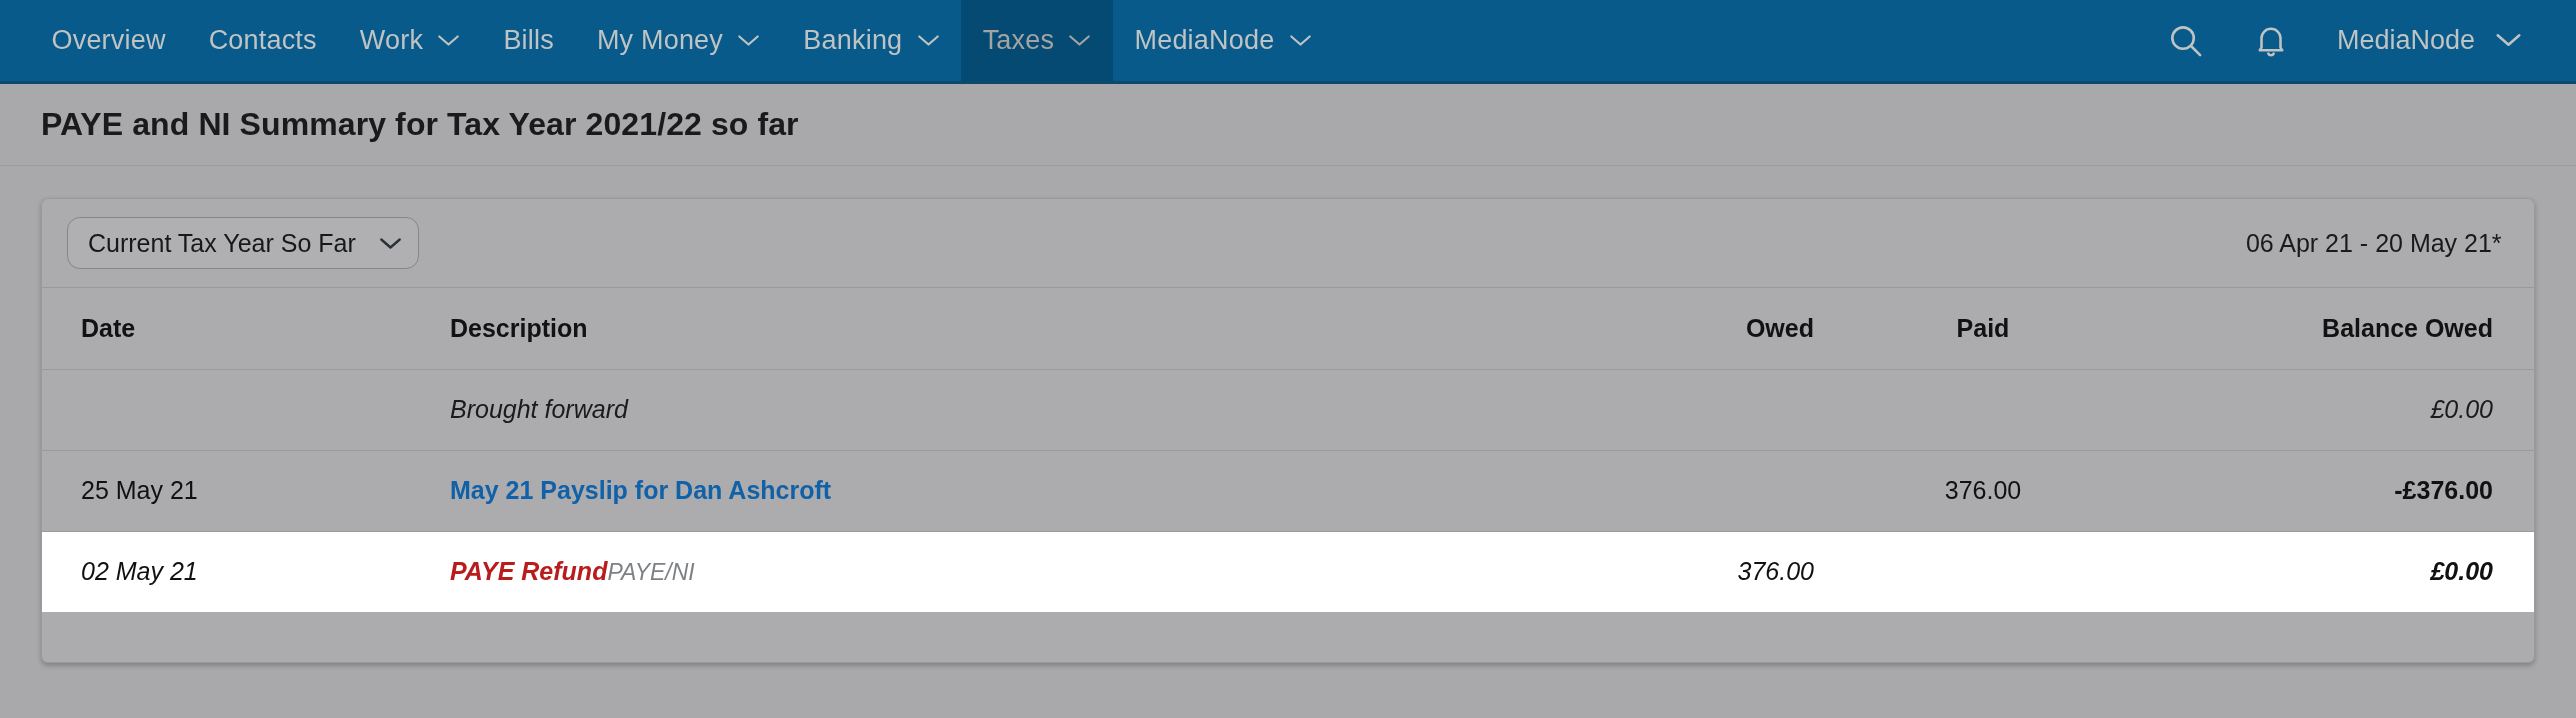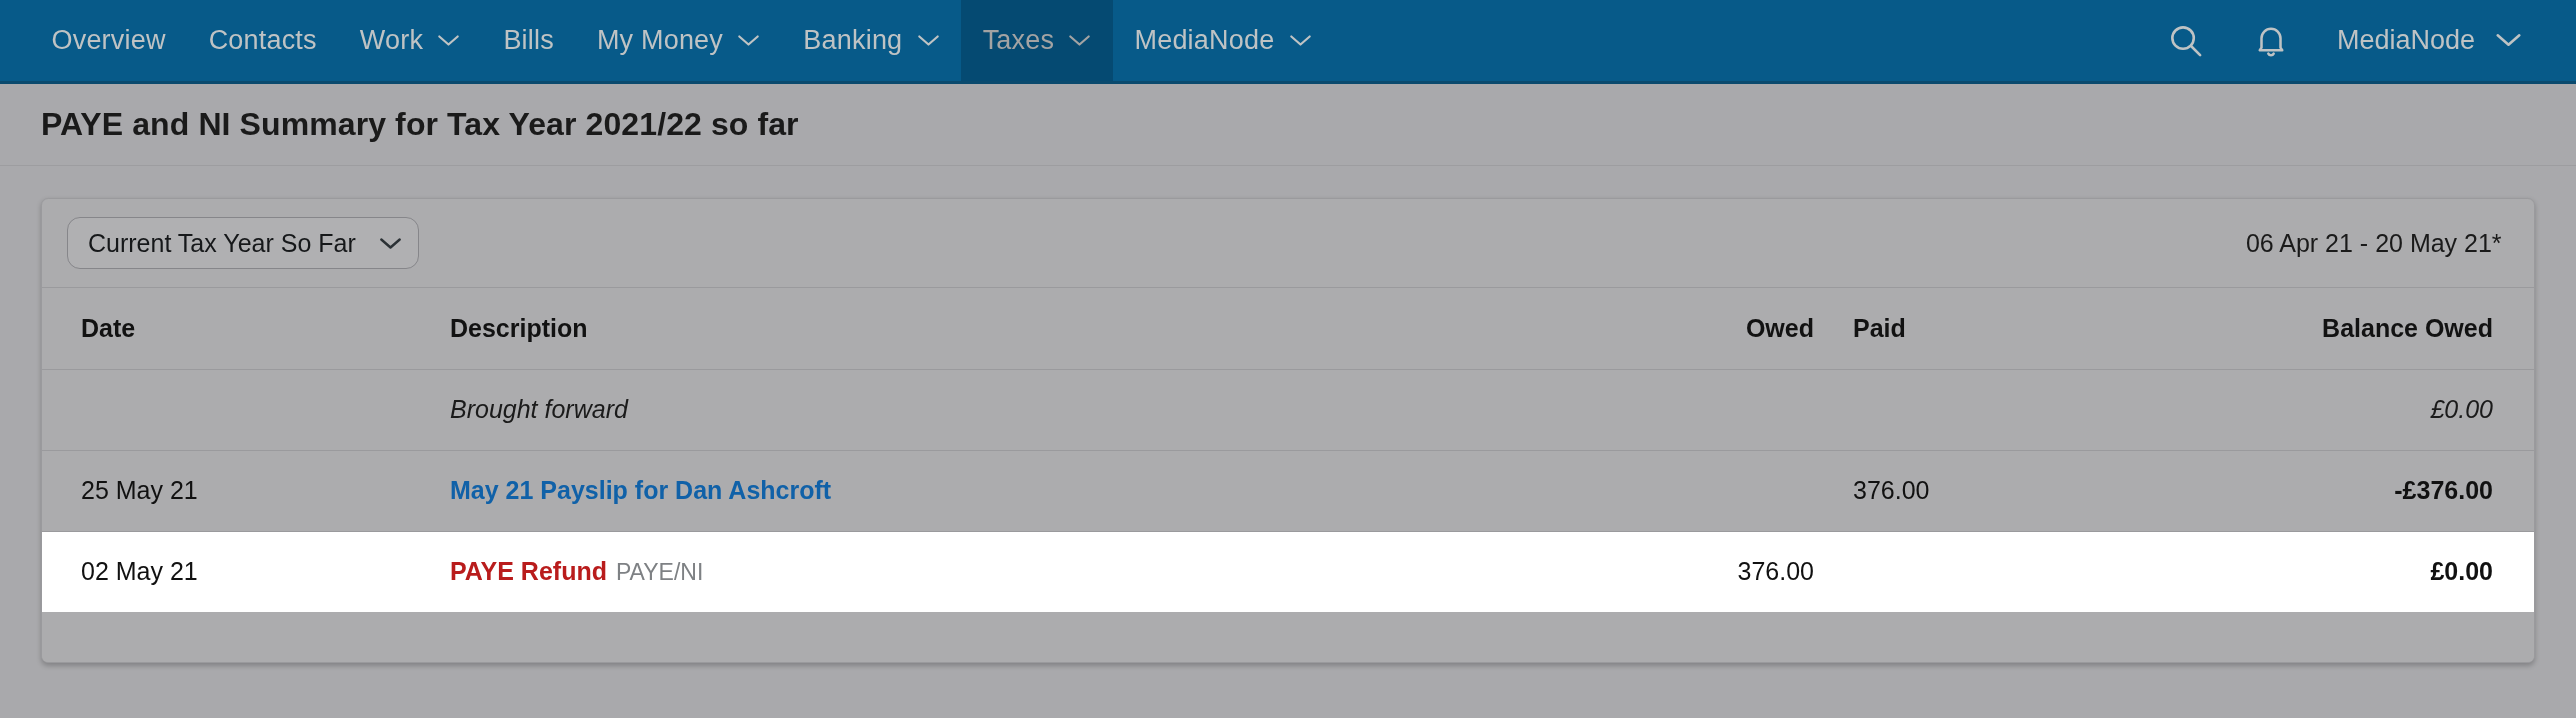--- a/index.html
+++ b/index.html
@@ -134,42 +134,41 @@
     font-size: 25px;
   }
   table.ledger thead th {
     font-weight: bold;
     color: #121212;
     border-bottom: 0.9px solid #9a9a9d;
   }
   .col-date   { width: 385px; padding-left: 39px !important; text-align: left; }
   .col-desc   { width: auto;  padding-left: 23px !important; text-align: left; }
   .col-owed   { width: 296px; padding-right: 39px !important; text-align: right; }
-  .col-paid   { width: 296px; padding-right: 36px !important; text-align: left; }
+  .col-paid   { width: 296px; padding-right: 36px !important; text-align: center; }
   .col-bal    { width: 385px; padding-right: 41px !important; text-align: right; }
 
   table.ledger tbody tr { border-bottom: 0.9px solid #9a9a9d; }
   table.ledger tbody tr:last-child { border-bottom: none; }
 
   tr.row-brought td { font-style: italic; color: #1b1b1b; }
   tr.row-highlight { background: #ffffff; }
-  tr.row-highlight td { color: #111111; }
+  tr.row-highlight td { color: #111111; font-style: italic; }
 
   .link {
     color: #1061a8;
     font-weight: bold;
     text-decoration: none;
     cursor: pointer;
   }
   .row-highlight .link { color: #b91c1c; }
   .sub-label {
     color: #7e8184;
     font-weight: normal;
     font-size: 23px;
-    margin-left: 9px;
   }
   .bal-strong { font-weight: bold; }
 
   .card-footer { height: 50px; background: #acacae; }
 </style>
 </head>
 <body>
 
 <div class="navbar">
   <div class="nav-left">

